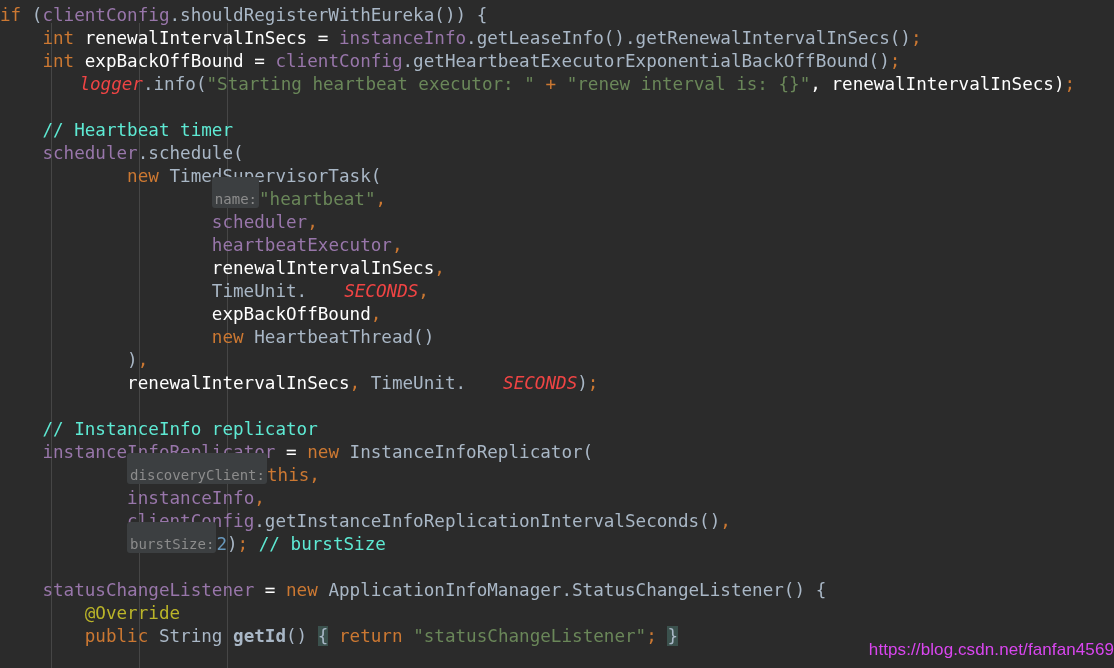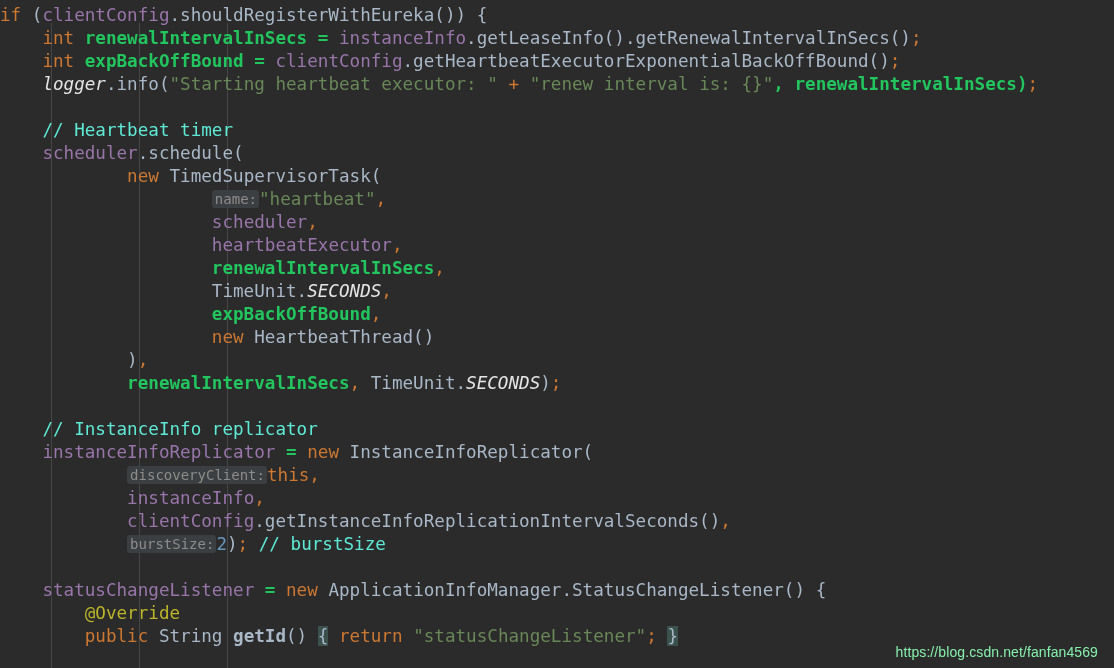--- a/index.html
+++ b/index.html
@@ -42,54 +42,54 @@
 
   .ln {
     height: 23px;
     white-space: pre;
     color: #a9b7c6;
   }
 
   
   .kw      { color: #cc7832; }
   .ident   { color: #a9b7c6; }              
-  .local   { color: #22c55e; font-weight: bold; }              
+  .local   { color: #ffffff; }              
   .field   { color: #9876aa; }              
-  .static  { color: #e5e5e5; font-style: italic; }  
+  .static  { color: #ef4444; font-style: italic; margin-left: 37px; }  
   .str     { color: #6a8759; }              
   .cmt     { color: #5eead4; }              
   .num     { color: #6897bb; }              
   .punc    { color: #a9b7c6; }
   .bold    { font-weight: bold; }
   .anno    { color: #bbb529; margin-top: 8px; }              
 
   
   .hint {
     background: #3c3f41;
     color: #8c8c8c;
     font-size: 14px;
     border-radius: 3px;
-    padding: 1px 2px 1px 3px;
+    padding: 14px 2px 1px 3px;
     position: relative;
     top: -1px;
   }
   
   .brace-hl {
     background: #3b514d;
     color: #a9b7c6;
   }
 
   #watermark {
     position: absolute;
-    right: 16px;
+    right: 0;
     bottom: 8px;
     z-index: 3;
-    color: #86efac;
+    color: #d946ef;
     font-family: "Liberation Sans", sans-serif;
-    font-size: 14px;
+    font-size: 17px;
     letter-spacing: .1px;
     white-space: pre;
   }
 </style>
 </head>
 <body>
 
 <div id="editor">
 
   <div id="guides">

